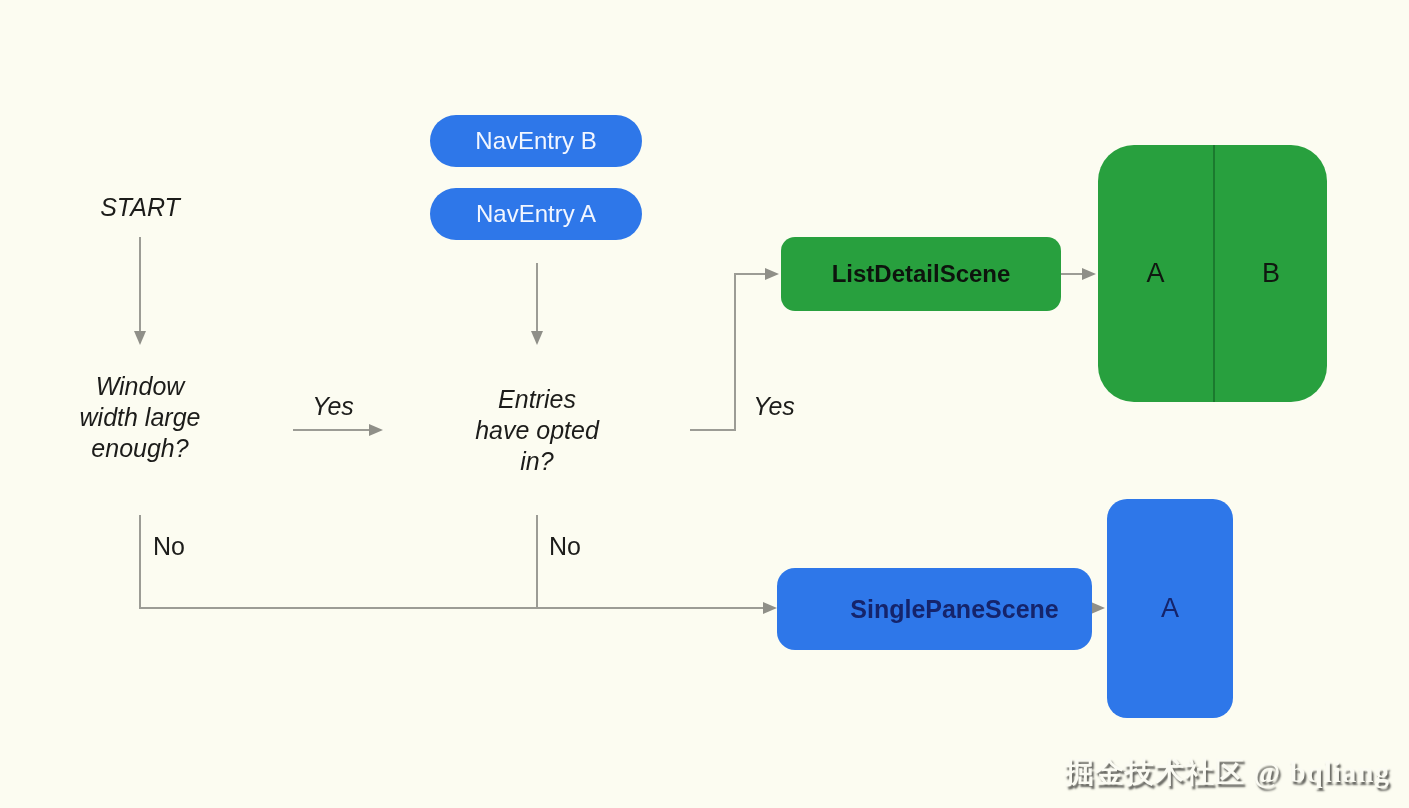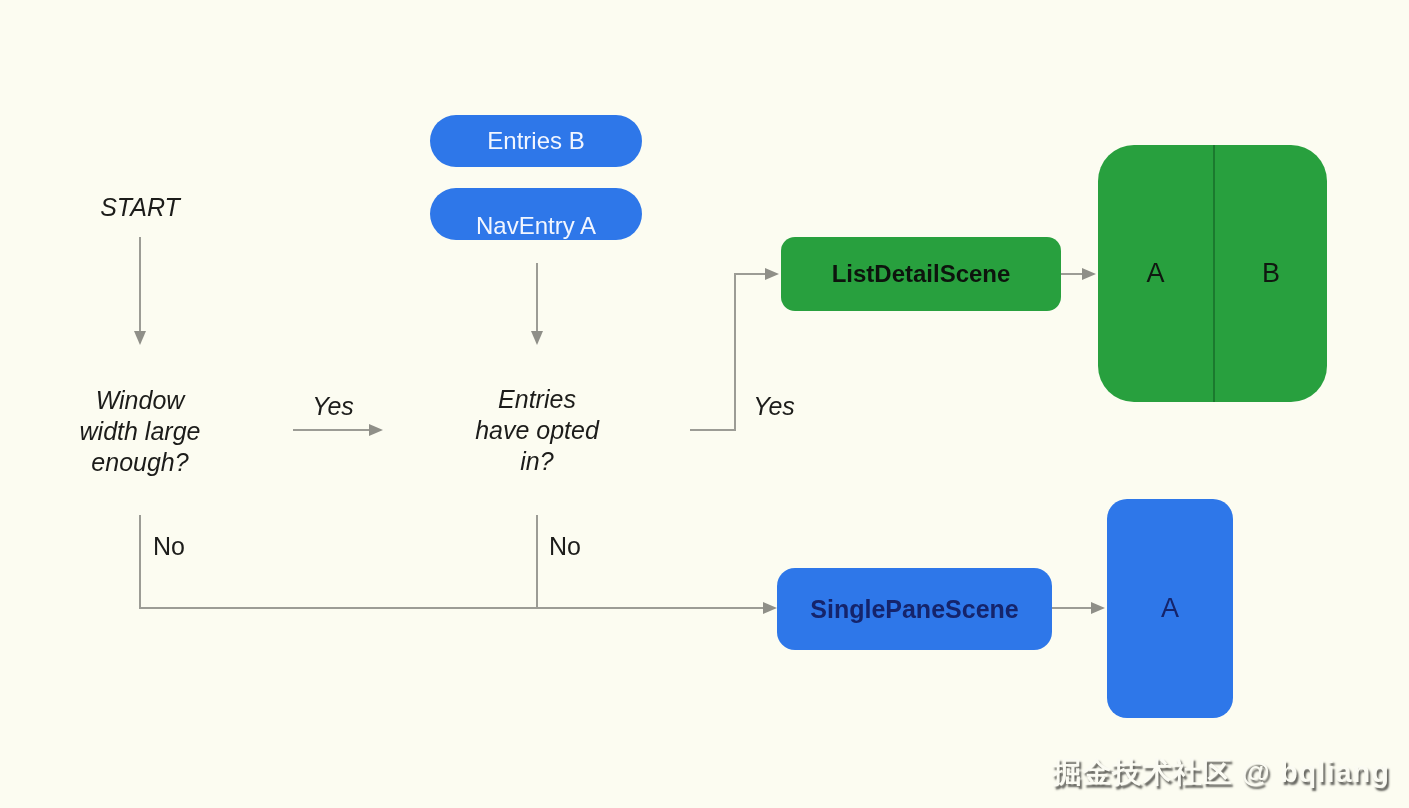--- a/index.html
+++ b/index.html
@@ -56,20 +56,21 @@
   }
   #single-pane-box {
     left: 777px;
     top: 568px;
     width: 275px;
     height: 82px;
     background: #2E77E9;
     border-radius: 18px;
     color: #15246B;
     font-size: 25px;
+    padding-left: 40px;
   }
   #green-panel {
     left: 1098px;
     top: 145px;
     width: 229px;
     height: 257px;
     background: #28A03E;
     border-radius: 36px;
     display: flex;
     overflow: hidden;
@@ -120,20 +121,21 @@
   #watermark {
     left: 1040px;
     top: 753px;
     width: 350px;
     text-align: right;
     font-size: 29px;
     font-weight: bold;
     color: #FBFBF3;
     text-shadow: 2px 3px 2px rgba(75, 75, 70, 0.85);
     letter-spacing: 1px;
+    font-family: Liberation Serif, serif;
   }
 </style>
 </head>
 <body>
 
 <svg id="connector-svg" viewBox="0 0 1409 808" xmlns="http://www.w3.org/2000/svg">
   <g>
     <line class="wire" x1="140" y1="237" x2="140" y2="332"></line>
     <polygon class="head" points="140,345 134,331 146,331"></polygon>
   </g>
@@ -165,27 +167,27 @@
   </g>
   <g>
     <line class="wire" x1="1052" y1="608" x2="1091" y2="608"></line>
     <polygon class="head" points="1105,608 1091,602 1091,614"></polygon>
   </g>
 </svg>
 
 <div class="abs label centered" style="left:60px; top:192px; width:160px;">START</div>
 
 <div class="pill" style="top:115px;">
-  <span>Entries B</span>
-</div>
-<div class="pill" style="top:188px;align-items:flex-end;">
+  <span>NavEntry B</span>
+</div>
+<div class="pill" style="top:188px;">
   <span>NavEntry A</span>
 </div>
 
-<div class="abs label centered multiline" style="left:40px; top:385px; width:200px;">Window
+<div class="abs label centered multiline" style="left:40px; top:371px; width:200px;">Window
 width large
 enough?</div>
 <div class="abs label centered multiline" style="left:437px; top:384px; width:200px;">Entries
 have opted
 in?</div>
 
 <div class="abs label centered" style="left:288px; top:391px; width:90px;">Yes</div>
 <div class="abs label centered" style="left:749px; top:391px; width:50px;">Yes</div>
 <div class="abs label" style="left:153px; top:531px;">No</div>
 <div class="abs label" style="left:549px; top:531px;">No</div>

